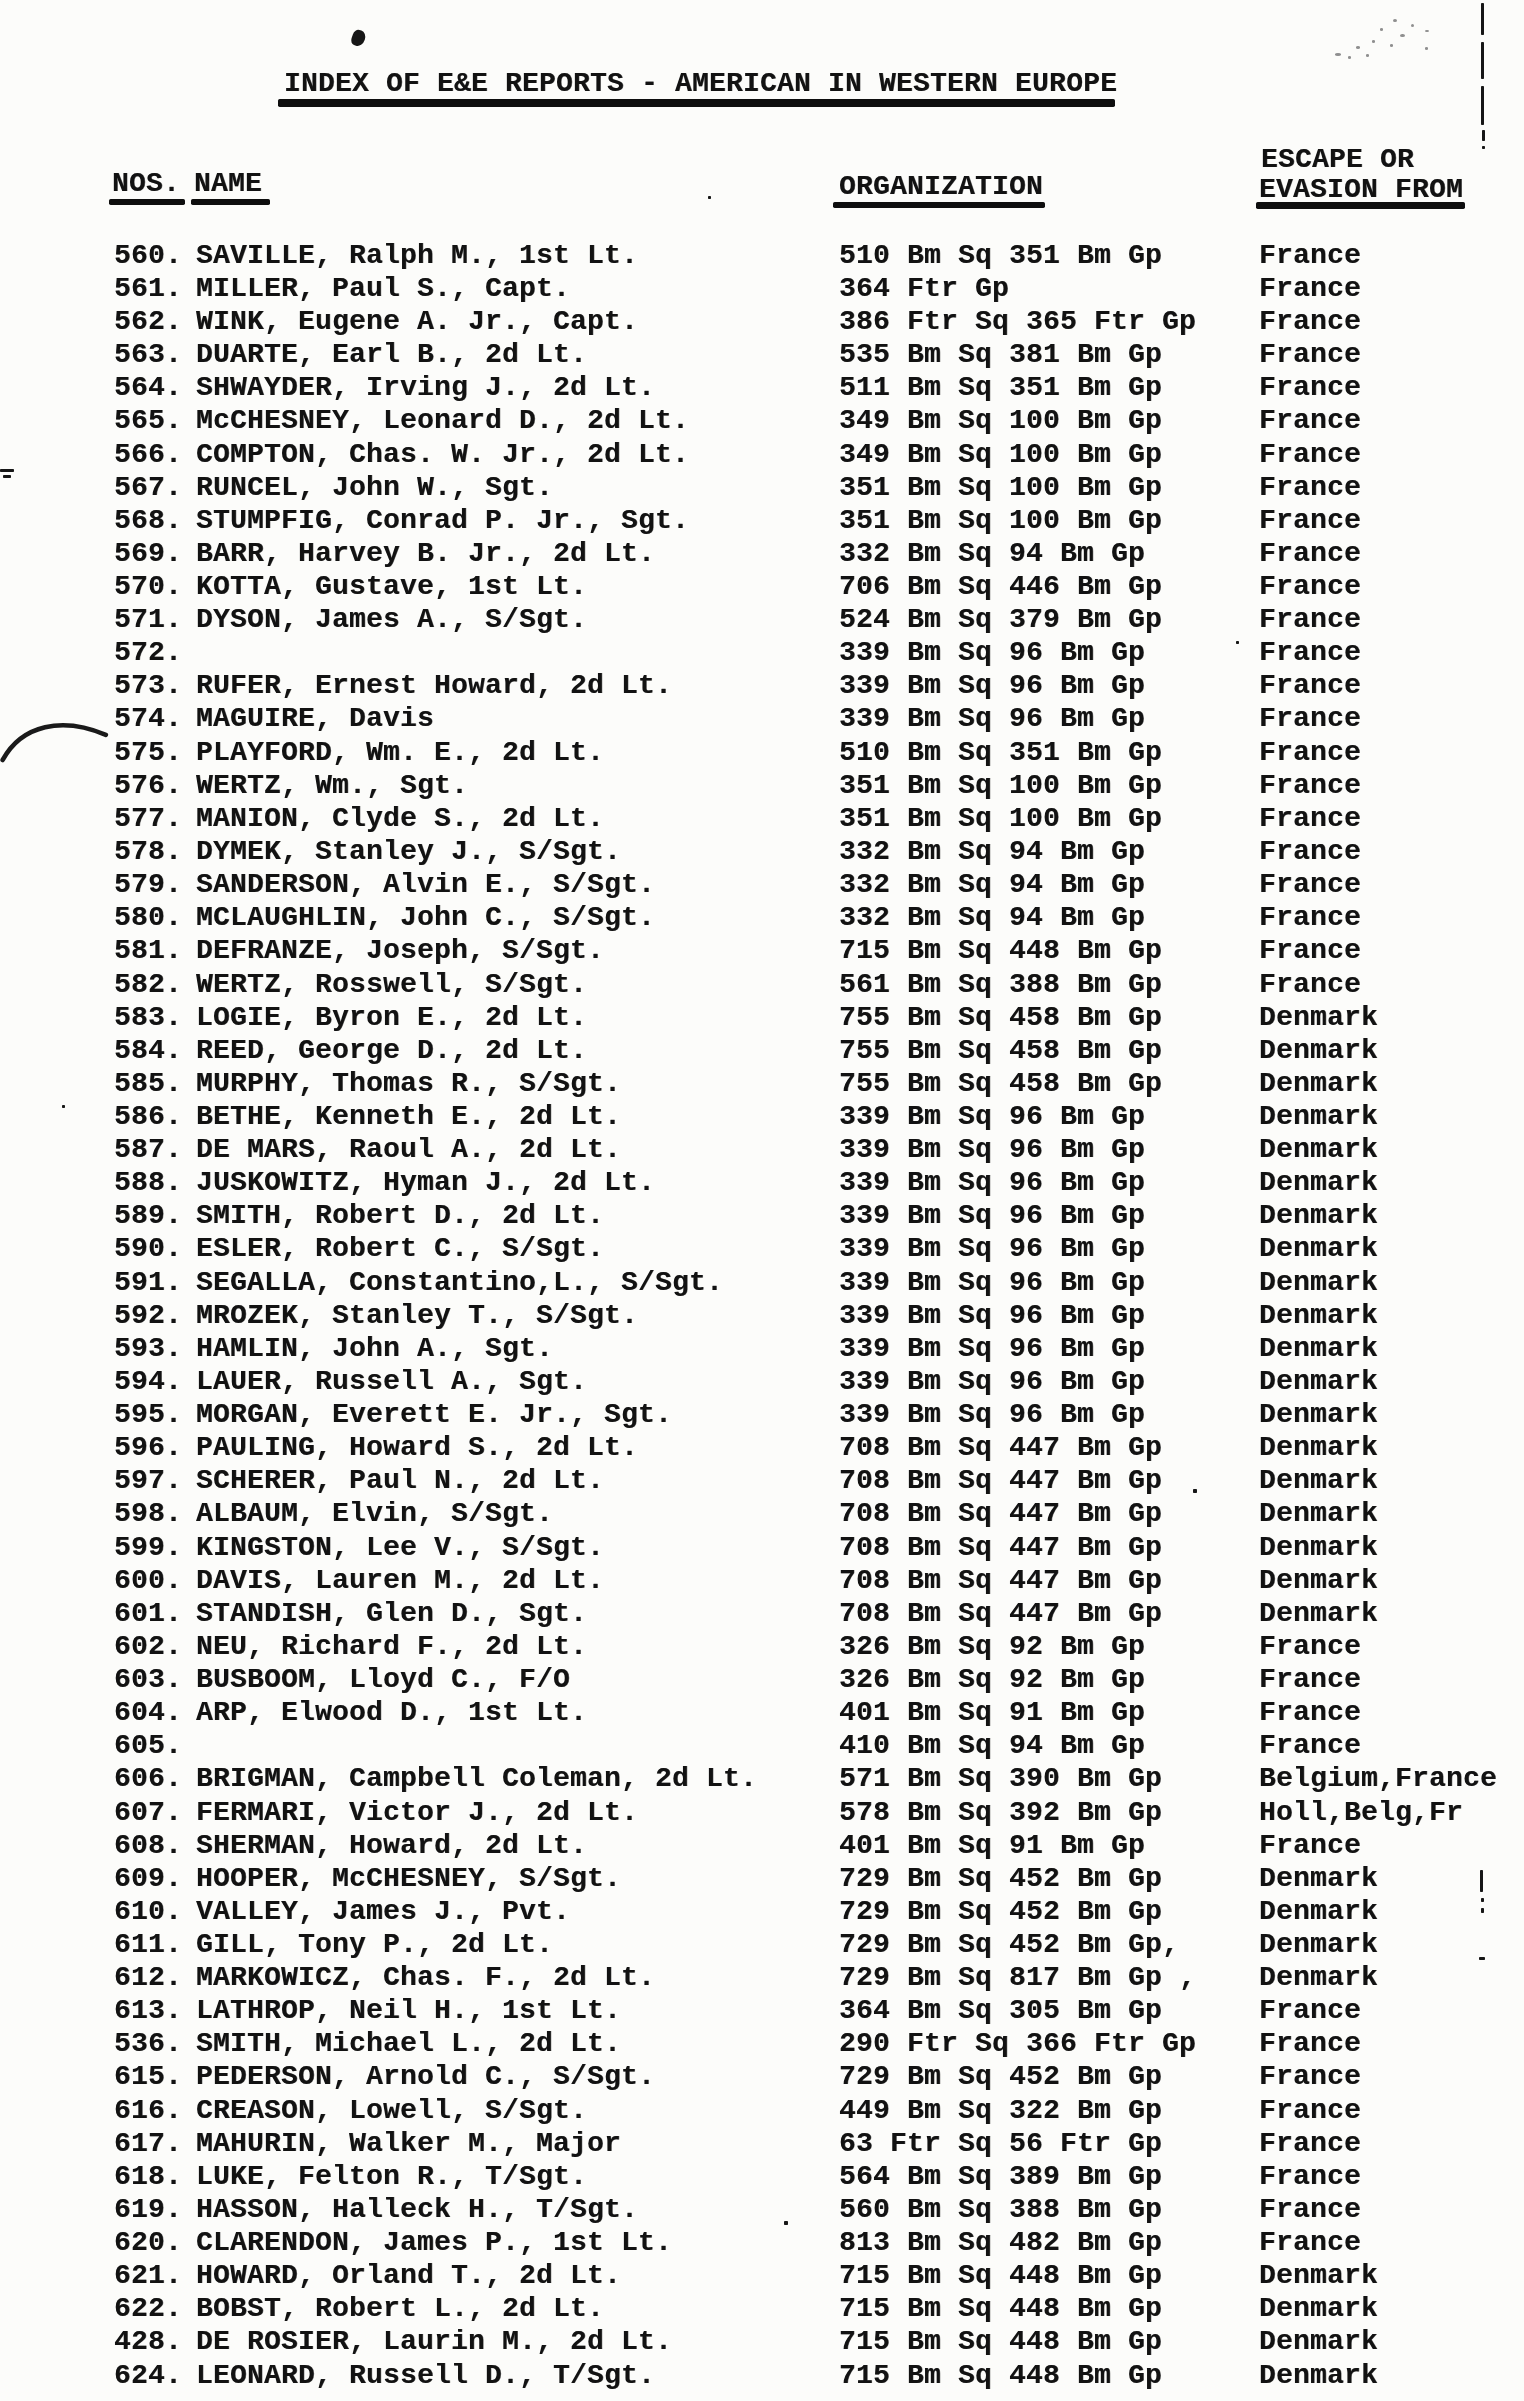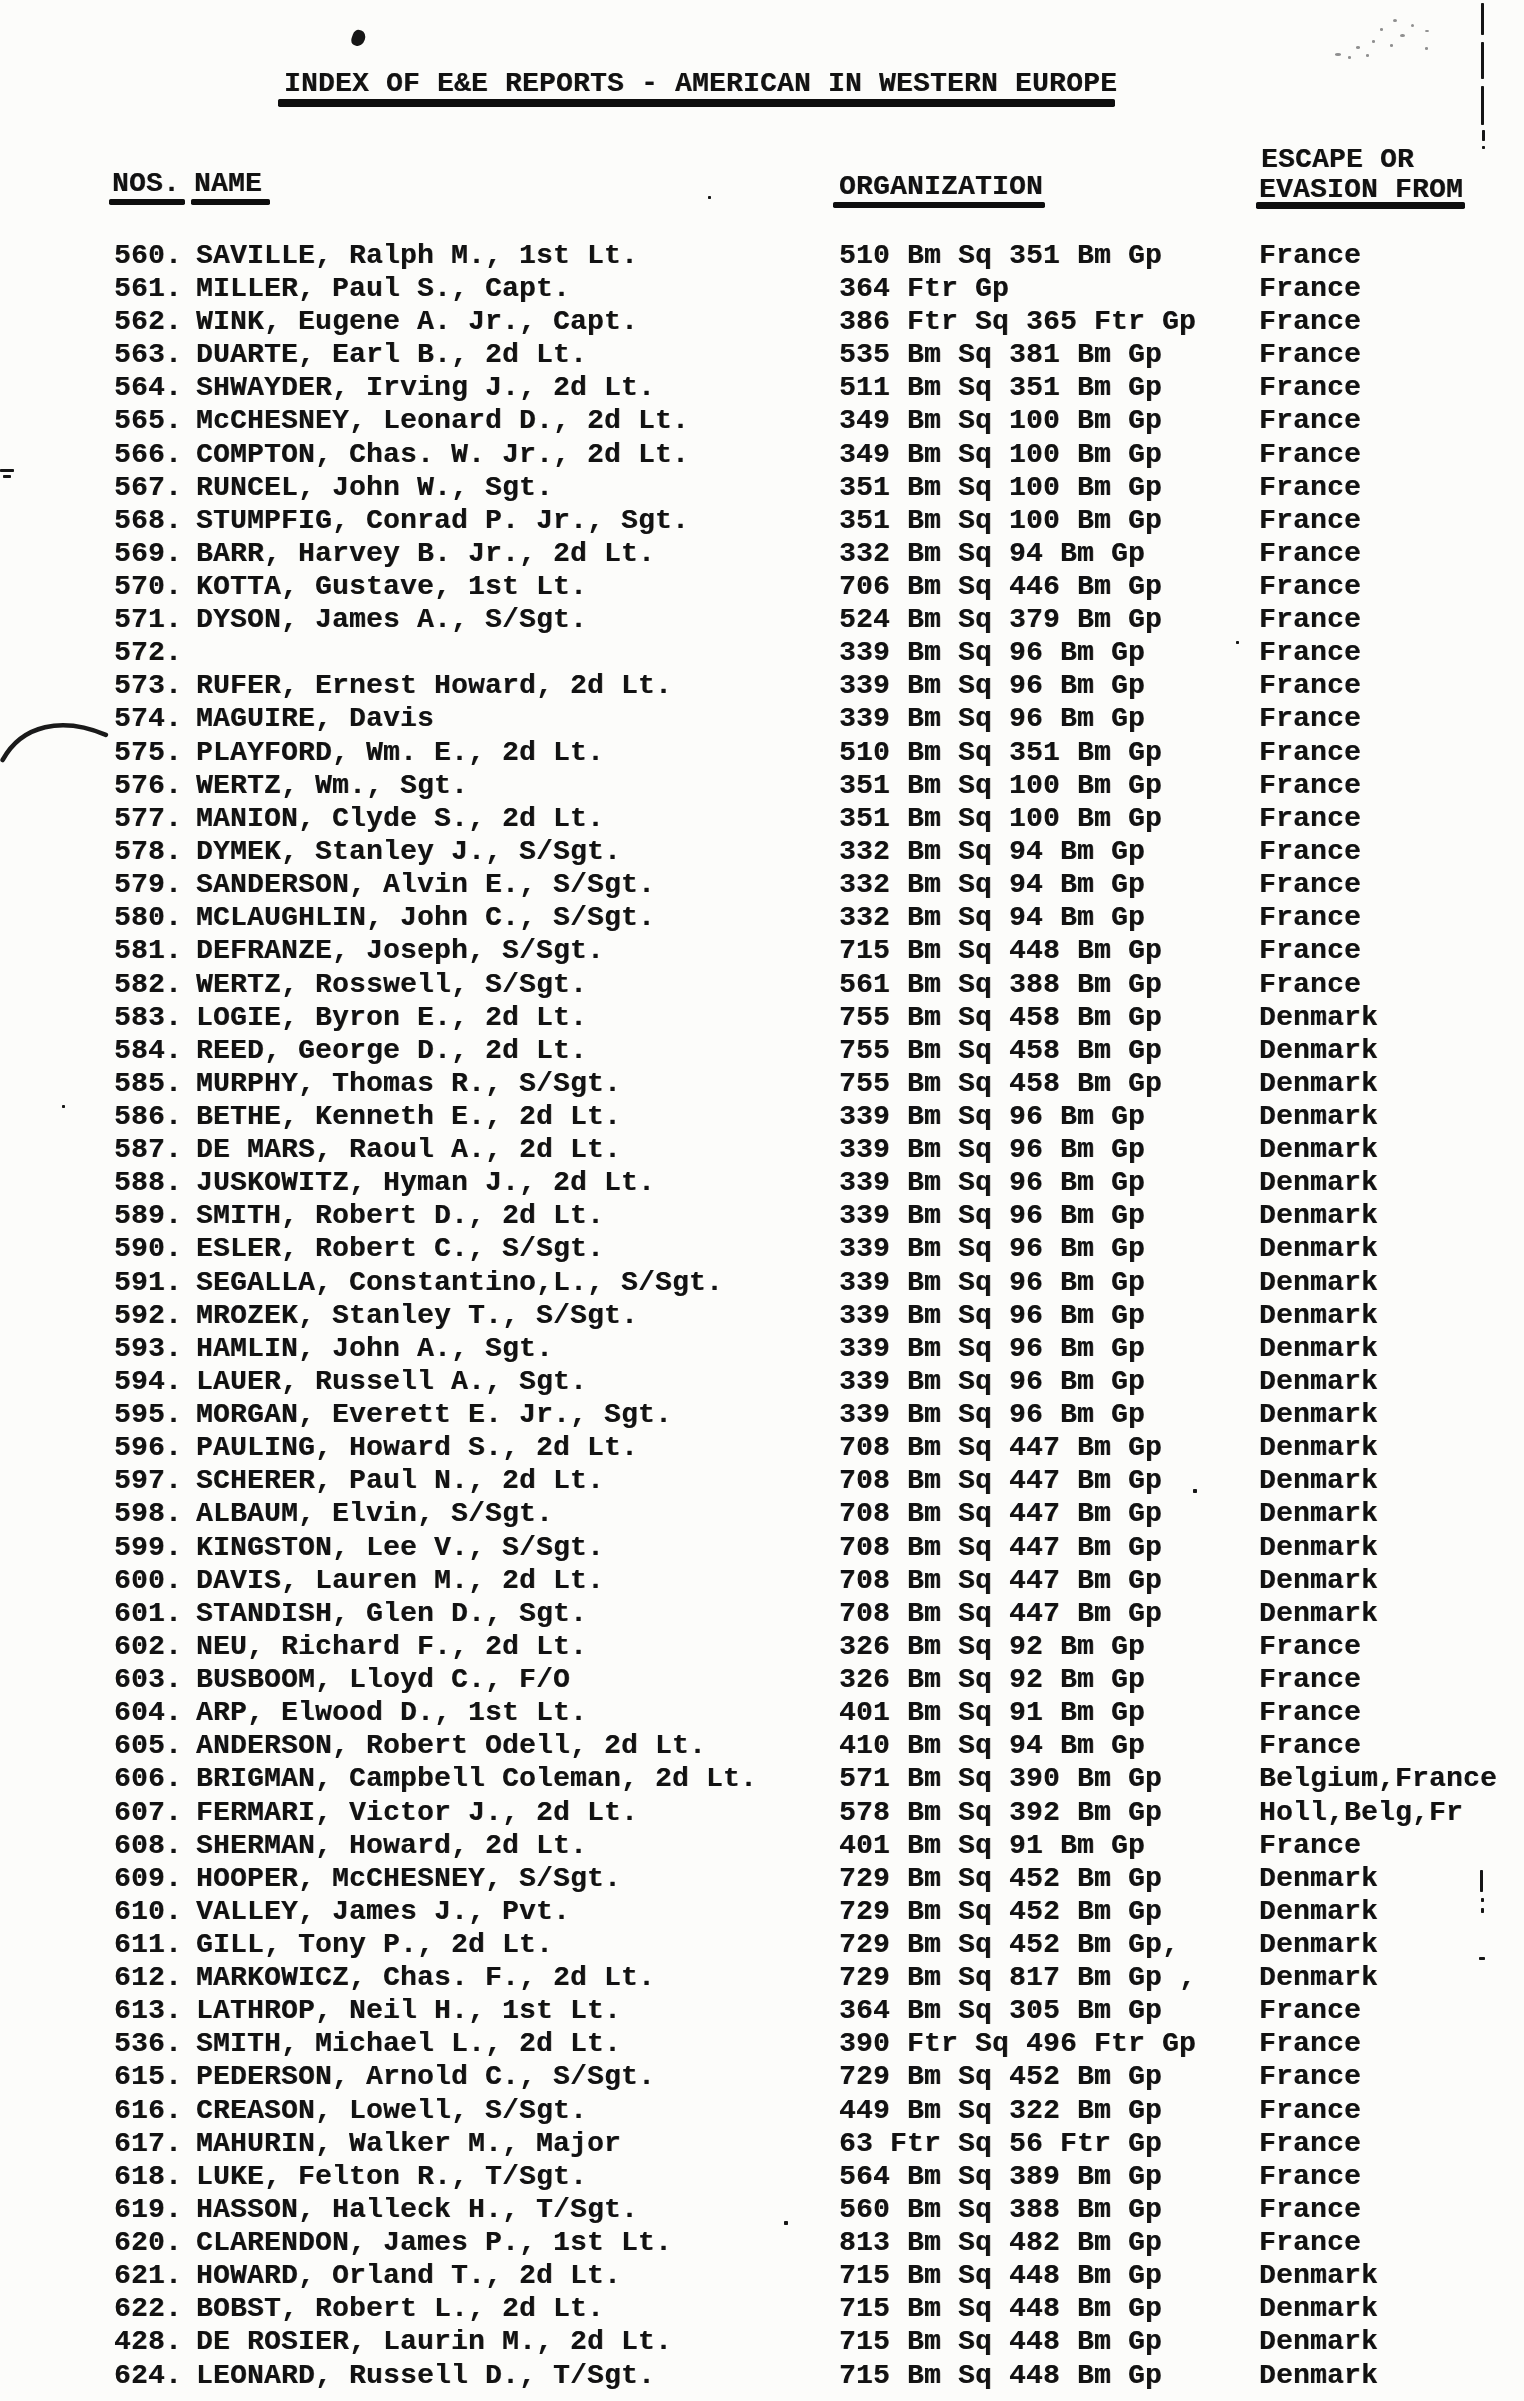--- a/index.html
+++ b/index.html
@@ -302,21 +302,20 @@
       <span class="txt" style="left: 1259px;">France</span>
     </div>
     <div class="row" style="top: 1698px;">
       <span class="txt" style="left: 114px;">604.</span>
       <span class="txt" style="left: 196px;">ARP, Elwood D., 1st Lt.</span>
       <span class="txt" style="left: 839px;">401 Bm Sq 91 Bm Gp</span>
       <span class="txt" style="left: 1259px;">France</span>
     </div>
     <div class="row" style="top: 1731px;">
       <span class="txt" style="left: 114px;">605.</span>
-      <span class="txt" style="left: 196px;">ANDERSON, Robert Odell, 2d Lt.</span>
       <span class="txt" style="left: 839px;">410 Bm Sq 94 Bm Gp</span>
       <span class="txt" style="left: 1259px;">France</span>
     </div>
     <div class="row" style="top: 1764px;">
       <span class="txt" style="left: 114px;">606.</span>
       <span class="txt" style="left: 196px;">BRIGMAN, Campbell Coleman, 2d Lt.</span>
       <span class="txt" style="left: 839px;">571 Bm Sq 390 Bm Gp</span>
       <span class="txt" style="left: 1259px;">Belgium,France</span>
     </div>
     <div class="row" style="top: 1798px;">
@@ -357,21 +356,21 @@
     </div>
     <div class="row" style="top: 1996px;">
       <span class="txt" style="left: 114px;">613.</span>
       <span class="txt" style="left: 196px;">LATHROP, Neil H., 1st Lt.</span>
       <span class="txt" style="left: 839px;">364 Bm Sq 305 Bm Gp</span>
       <span class="txt" style="left: 1259px;">France</span>
     </div>
     <div class="row" style="top: 2029px;">
       <span class="txt" style="left: 114px;">536.</span>
       <span class="txt" style="left: 196px;">SMITH, Michael L., 2d Lt.</span>
-      <span class="txt" style="left: 839px;">390 Ftr Sq 496 Ftr Gp</span>
+      <span class="txt" style="left: 839px;">290 Ftr Sq 366 Ftr Gp</span>
       <span class="txt" style="left: 1259px;">France</span>
     </div>
     <div class="row" style="top: 2062px;">
       <span class="txt" style="left: 114px;">615.</span>
       <span class="txt" style="left: 196px;">PEDERSON, Arnold C., S/Sgt.</span>
       <span class="txt" style="left: 839px;">729 Bm Sq 452 Bm Gp</span>
       <span class="txt" style="left: 1259px;">France</span>
     </div>
     <div class="row" style="top: 2096px;">
       <span class="txt" style="left: 114px;">616.</span>

